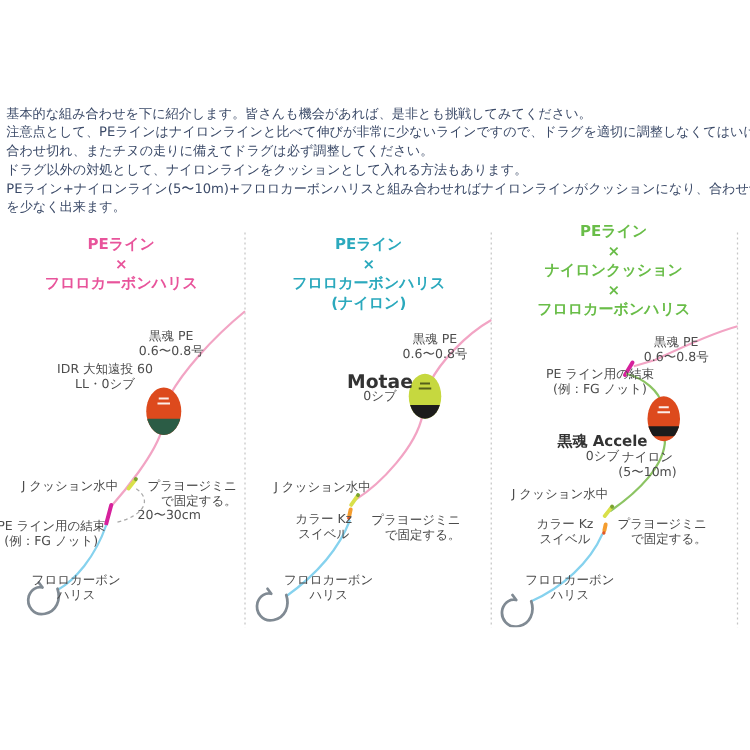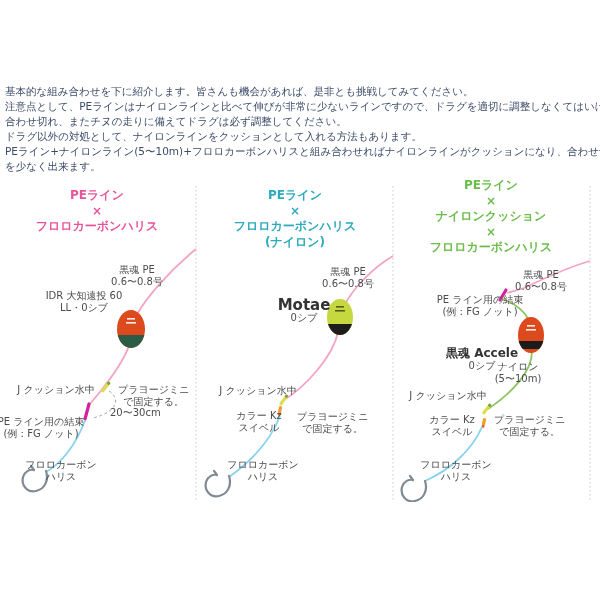--- a/index.html
+++ b/index.html
@@ -7,21 +7,21 @@
         font-family:"DejaVu Sans","Liberation Sans",sans-serif;}
   .intro{position:absolute;left:5px;top:84px;font-size:10.5px;line-height:15px;
          color:#3b4a68;white-space:nowrap;}
   .hdr{position:absolute;font-weight:bold;font-size:12px;line-height:15.5px;
        text-align:center;transform:translateX(-50%);white-space:nowrap;}
   .hdr1{left:97px;top:188px;color:#e8549b;}
   .hdr2{left:295px;top:188px;color:#2ba9bd;}
   .hdr3{left:491px;top:178px;color:#69bd48;}
   .lbl{position:absolute;font-size:10px;line-height:11.5px;color:#4c4c4c;
        text-align:center;transform:translateX(-50%);white-space:nowrap;}
-  .lbl.left{transform:none;text-align:center;}
+  .lbl.left{transform:none;text-align:right;}
   .fname{font-weight:bold;font-size:15px;color:#333;}
   .fname.sm{font-size:12px;}
   svg.rig{position:absolute;left:0;top:0;}
 </style>
 </head>
 <body>
 
 <div class="page">
 
   <div class="intro">

